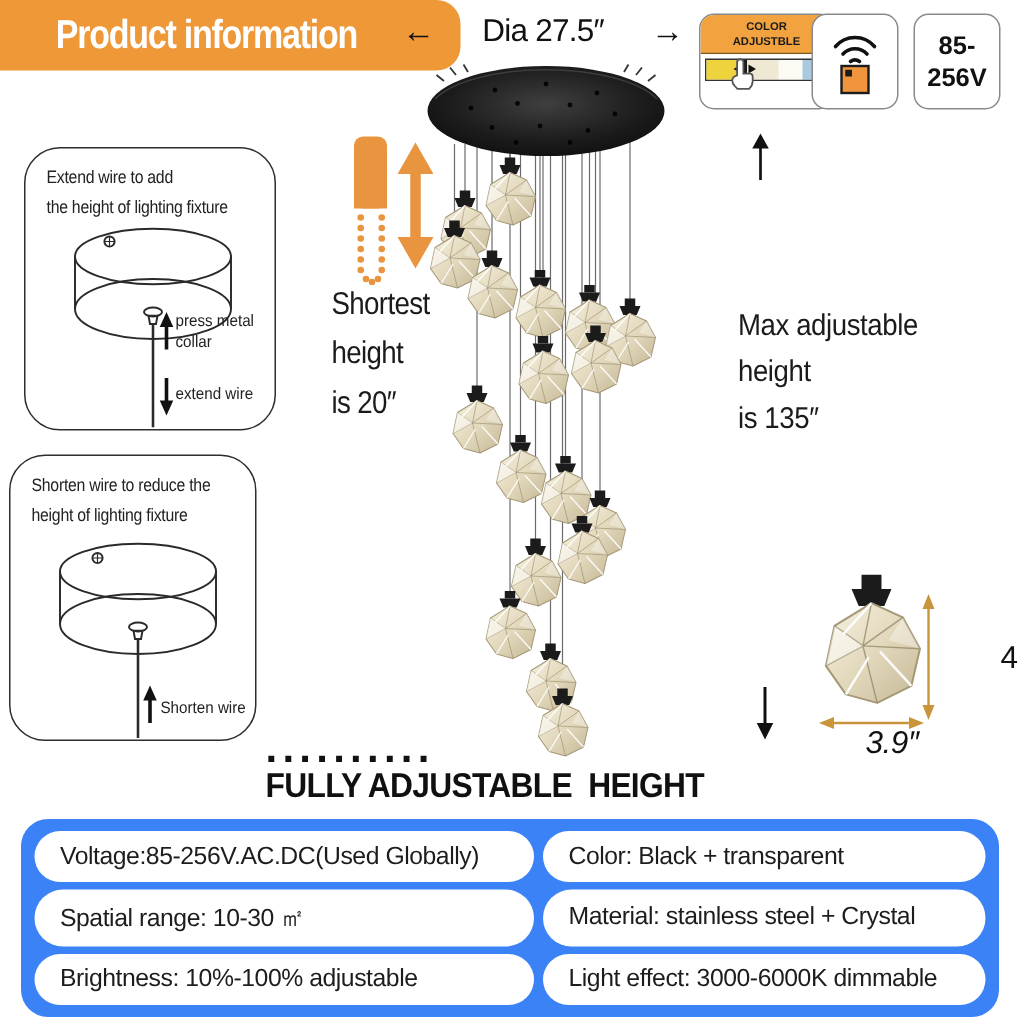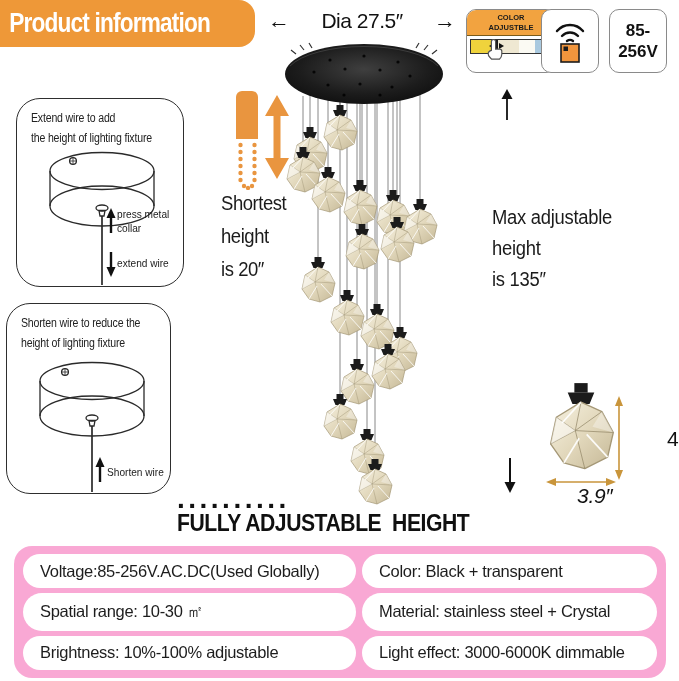--- a/index.html
+++ b/index.html
@@ -1,22 +1,22 @@
 <!DOCTYPE html>
 <html><head>
 <meta charset="utf-8">
 <style>
   html,body{margin:0;padding:0;background:#fff;}
   .stage{position:relative;width:679px;height:681px;background:#fff;overflow:hidden;
          font-family:"Liberation Sans","DejaVu Sans",sans-serif;color:#1c1c1c;}
   .abs{position:absolute;}
 
   
-  .banner{left:0;top:0;width:255px;height:47px;background:#EE9838;
-          border-radius:0 16px 16px 0;display:flex;align-items:center;}
+  .banner{left:0;top:0;width:279px;height:47px;background:#EE9838;
+          border-radius:0 16px 16px 0;display:flex;align-items:center;padding-left:28px;}
   .banner-title{font-size:27px;font-weight:bold;color:#fff;letter-spacing:-1px;
                 padding-left:11px;transform:scaleX(.84);transform-origin:left center;white-space:nowrap;}
 
   
   .dia-row{left:268px;top:6px;width:188px;height:30px;display:flex;align-items:center;
            justify-content:space-between;}
   .dia-arrow{font-size:22px;color:#111;line-height:1;}
   .dia-label{font-size:21px;color:#111;letter-spacing:-.5px;text-align:right;}
 
   
@@ -56,21 +56,21 @@
   .maxblock{left:492px;top:202px;font-size:20px;line-height:31px;color:#1b1b1b;
             letter-spacing:-.3px;transform:scaleX(.92);transform-origin:left top;white-space:nowrap;}
   .dim-label{font-size:21px;color:#111;letter-spacing:-.3px;}
 
   
   .dots{left:177px;top:490px;font-size:28px;font-weight:bold;letter-spacing:3.5px;
         color:#111;line-height:18px;height:20px;}
   .subtitle{left:177px;top:510px;font-size:23px;font-weight:bold;color:#101010;letter-spacing:-.5px;
             transform:scaleX(.92);transform-origin:left top;white-space:pre;}
 
-  .spec-panel{left:14px;top:546px;width:652px;height:132px;background:#f9a8d4;border-radius:18px;
+  .spec-panel{left:14px;top:546px;width:652px;height:132px;background:#3b82f6;border-radius:18px;
               box-sizing:border-box;padding:8px 9px;display:grid;
               grid-template-columns:333px 1fr;column-gap:6px;row-gap:5px;}
   .pill{background:#fff;border-radius:19px;display:flex;align-items:center;
         padding-left:17px;font-size:16.5px;letter-spacing:-.3px;color:#1d1d1d;white-space:nowrap;}
 </style>
 </head>
 <body>
 
 <div class="stage">
 

